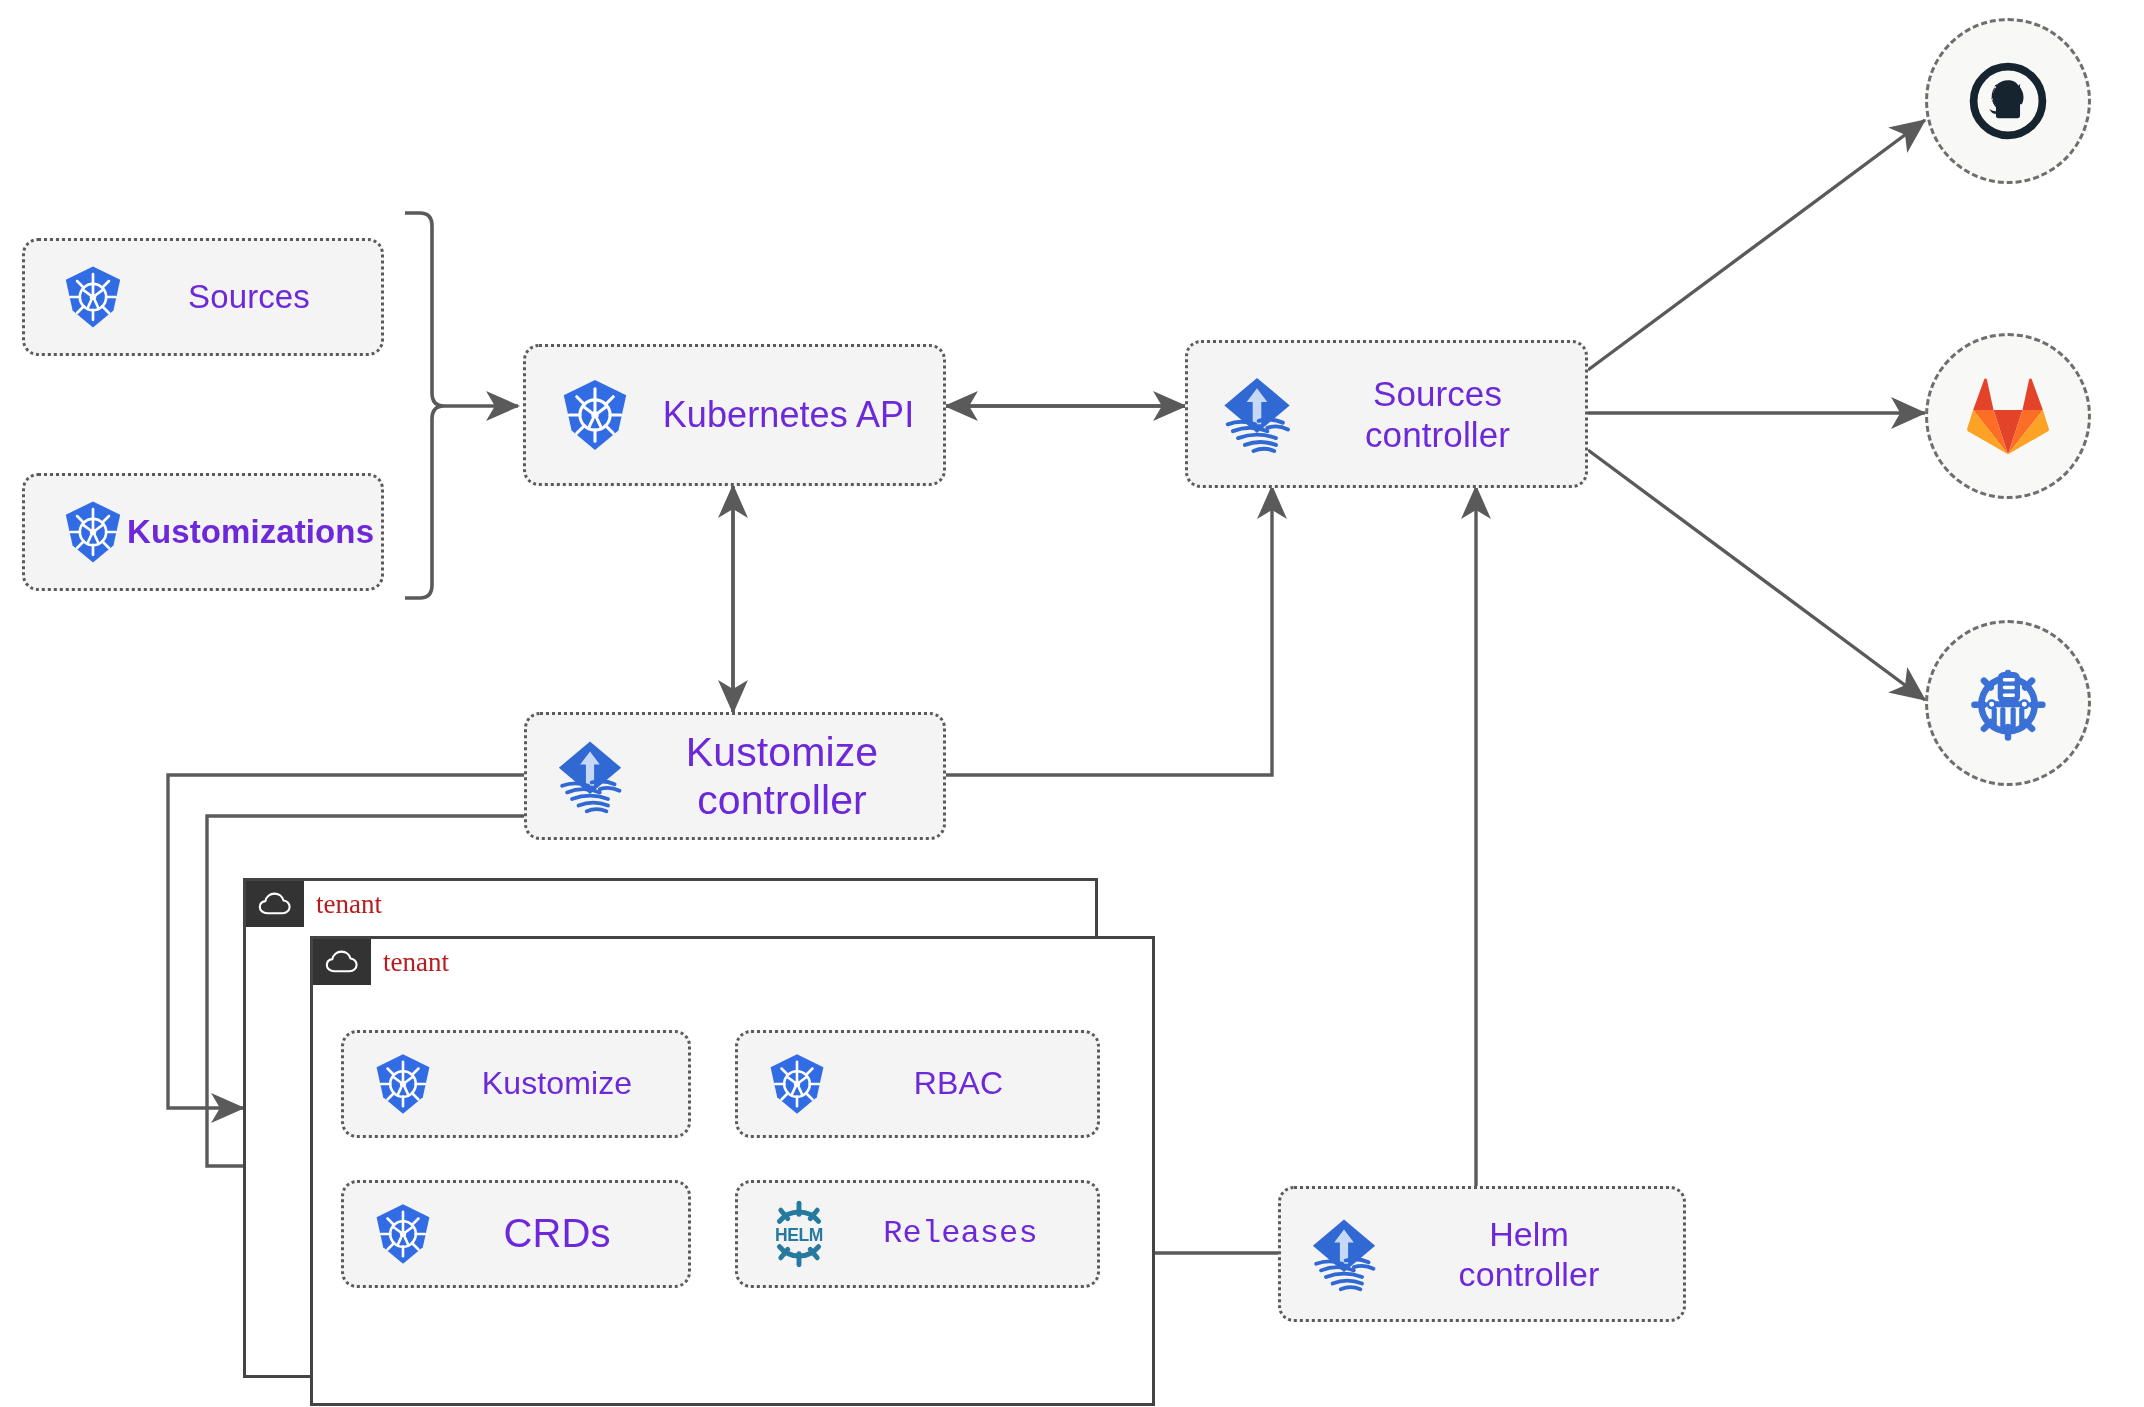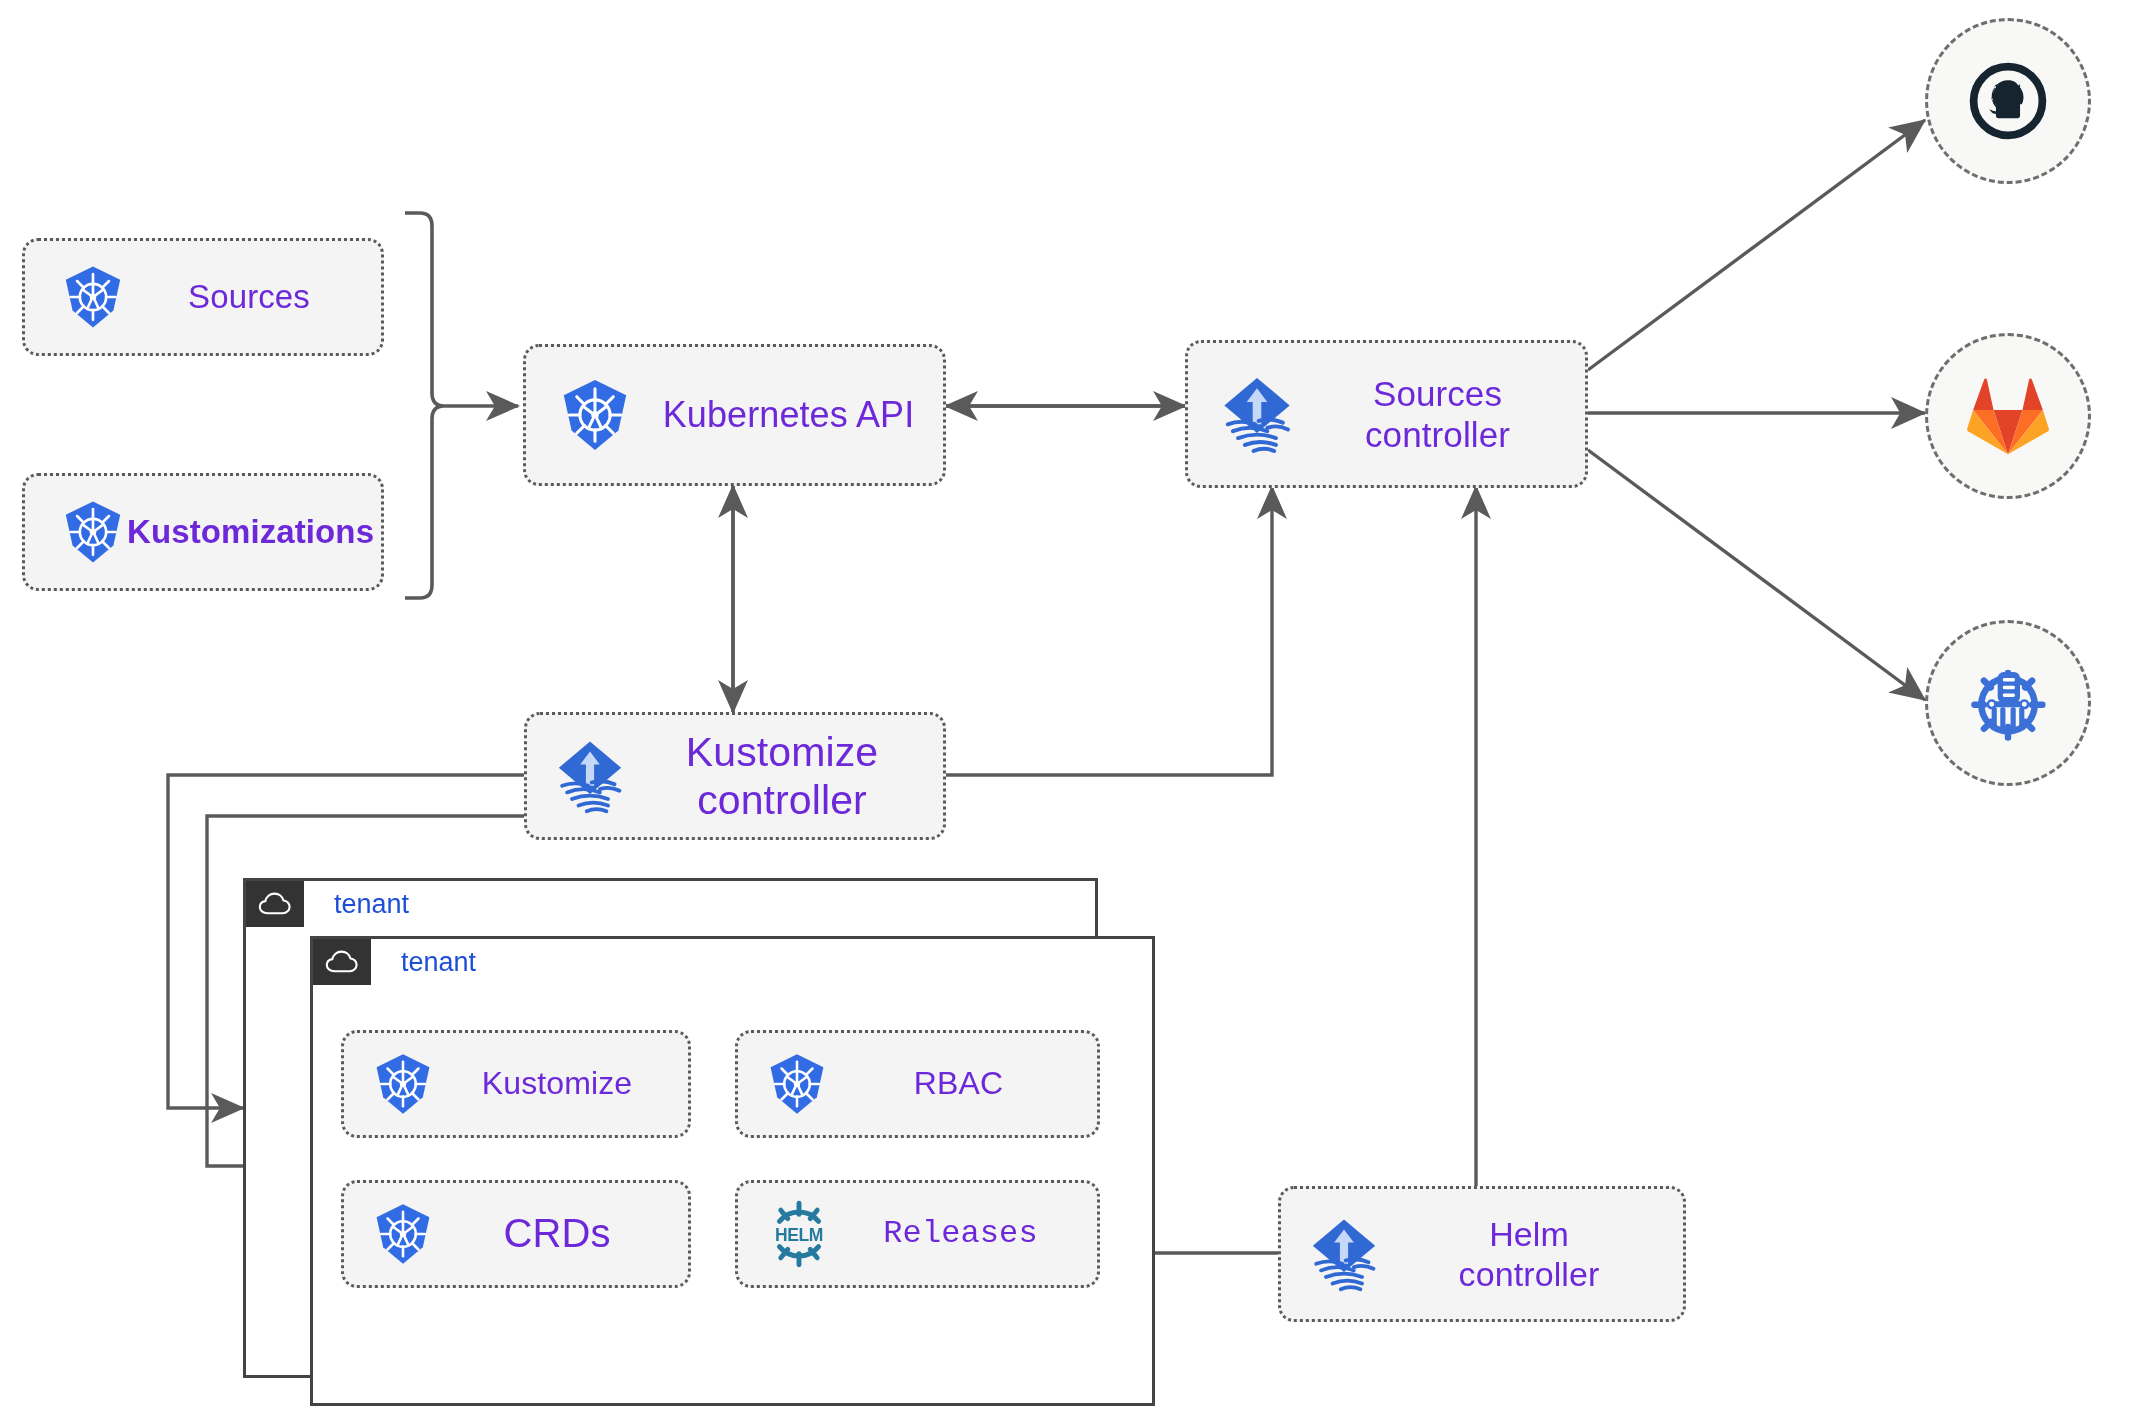--- a/index.html
+++ b/index.html
@@ -38,21 +38,21 @@
   
   .tenant{
     position:absolute;background:#ffffff;border:3px solid #444444;
     box-sizing:border-box;z-index:3;
   }
   .tenant .bar{position:absolute;left:0;top:0;display:flex;align-items:center;height:46px;}
   .tenant .cloudbox{
     width:58px;height:46px;background:#333333;
     display:flex;align-items:center;justify-content:center;
   }
-  .tenant .tname{font-size:27px;color:#1d4ed8;padding-left:30px;line-height:1;}
+  .tenant .tname{font-size:27px;color:#b91c1c;padding-left:12px;line-height:1;font-family:Liberation Serif, serif;}
   .tenant.front{z-index:4;}
 </style>
 </head>
 <body>
 
 <div id="stage">
 
   <svg id="wires" viewBox="0 0 2144 1407">
     <defs>
       <marker id="ah" markerWidth="12" markerHeight="12" refX="9.4" refY="5" orient="auto" markerUnits="strokeWidth">

